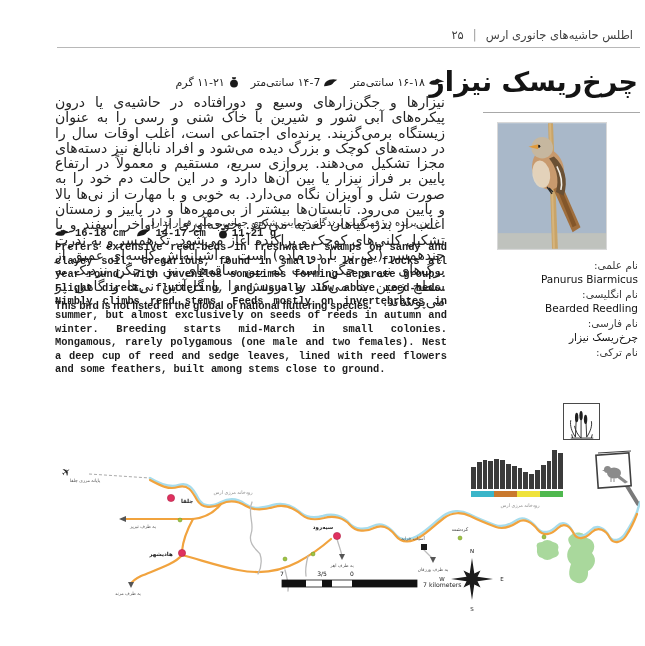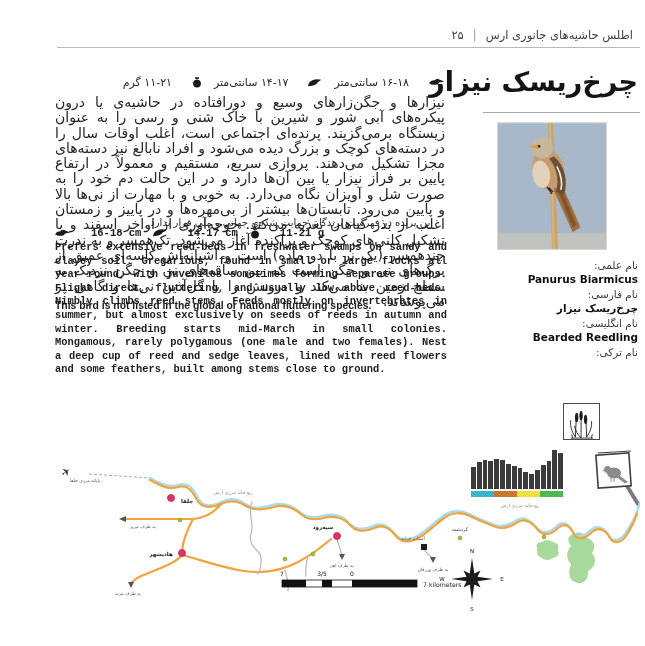--- a/index.html
+++ b/index.html
@@ -11,26 +11,26 @@
               font-size:11.5px;color:#3f3f3f}
   #header-row .sep{color:#9a9a9a}
   #header-rule{top:47px;left:57px;width:583px;height:1px;background:#b8b8b8}
   
   #species-title{top:66px;right:7px;direction:rtl;font-size:27px;font-weight:bold;color:#141414}
   #title-rule{top:112px;left:483px;width:157px;height:1px;background:#a8a8a8}
   #photo{left:497px;top:122px;width:110px;height:128px;display:block;border:1px solid #d8d8d8;box-sizing:border-box}
   #names{top:258px;right:7px;width:190px;direction:rtl}
   .name-item{margin:0 0 1px 0}
   .name-label{font-size:10.5px;color:#3c3c3c;line-height:14px}
-  .name-value{font-size:10.5px;font-weight:bold;color:#101010;line-height:14px}
+  .name-value{font-size:10.5px;font-weight:normal;color:#101010;line-height:14px}
   .name-value.latin{direction:ltr;text-align:right}
   
   #meas-fa{top:76px;left:55px;width:390px;direction:rtl;display:flex;align-items:center;gap:12px;
            font-size:11px;color:#1f1f1f}
-  .meas-item{display:flex;align-items:center;gap:20px}
+  .meas-item{display:flex;align-items:center;gap:4px}
   .meas-icon svg{fill:#1a1a1a;display:block}
   #desc-fa{top:95px;left:55px;width:390px;direction:rtl;text-align:justify;
            font-size:14px;line-height:15.3px;color:#242424}
   #status-fa{top:217px;left:43px;width:390px;direction:rtl;font-size:10px;color:#242424}
   #meas-en{top:227px;left:55px;display:flex;align-items:flex-end;gap:12px;font-size:10.5px;
            font-weight:600;color:#1c1c1c;font-family:Liberation Mono, monospace}
   #desc-en{top:241px;left:55px;width:392px;text-align:justify;font-size:10.4px;line-height:13.6px;
            font-weight:600;color:#1c1c1c;font-family:Liberation Mono, monospace}
   #status-en{top:300px;left:55px;width:392px;font-size:10.4px;font-weight:600;color:#1c1c1c;
            font-family:"Liberation Sans",sans-serif}
@@ -78,48 +78,48 @@
     <path d="M50,65 L55,72 M52,66 L56,70" stroke="#2a2a2a" stroke-width="1.4"></path>
   </g>
 </svg>
 
 <div id="names" class="abs">
     <div class="name-item">
       <div class="name-label">نام علمی:</div>
       <div class="name-value latin">Panurus Biarmicus</div>
     </div>
     <div class="name-item">
+      <div class="name-label">نام انگلیسی:</div>
+      <div class="name-value latin">Bearded Reedling</div>
+    </div>
+    <div class="name-item">
       <div class="name-label">نام فارسی:</div>
       <div class="name-value">چرخ‌ریسک نیزار</div>
     </div>
     <div class="name-item">
-      <div class="name-label">نام انگلیسی:</div>
-      <div class="name-value latin">Bearded Reedling</div>
-    </div>
-    <div class="name-item">
       <div class="name-label">نام ترکی:</div>
     </div>
   </div>
 
 <div id="meas-fa" class="abs">
     <span class="meas-item">
       <span class="meas-icon">
         <svg viewBox="0 0 22 12" width="16" height="9">
           <path d="M0,7 Q3,2 8,3 Q11,-1 14,2 L21,4.5 L14,6 Q12,10 8,9 Q4,10 0,7 Z"></path>
         </svg>
       </span>
       <span>۱۶-۱۸ سانتی‌متر</span>
     </span>
     <span class="meas-item">
       <span class="meas-icon">
         <svg viewBox="0 0 20 11" width="14" height="8">
           <path d="M0,10 Q1,3 8,1 Q13,-1 19,1 Q14,4 12,7 Q8,10 0,10 Z"></path>
         </svg>
       </span>
-      <span>۱۴-۱۷ سانتی‌متر</span>
+      <span>۱۴-7 سانتی‌متر</span>
     </span>
     <span class="meas-item">
       <span class="meas-icon">
         <svg viewBox="0 0 14 15" width="10" height="11">
           <path d="M4,0 L10,0 L9,3 L5,3 Z"></path>
           <circle cx="7" cy="9" r="5.5"></circle>
         </svg>
       </span>
       <span>۱۱-۲۱ گرم</span>
     </span>

